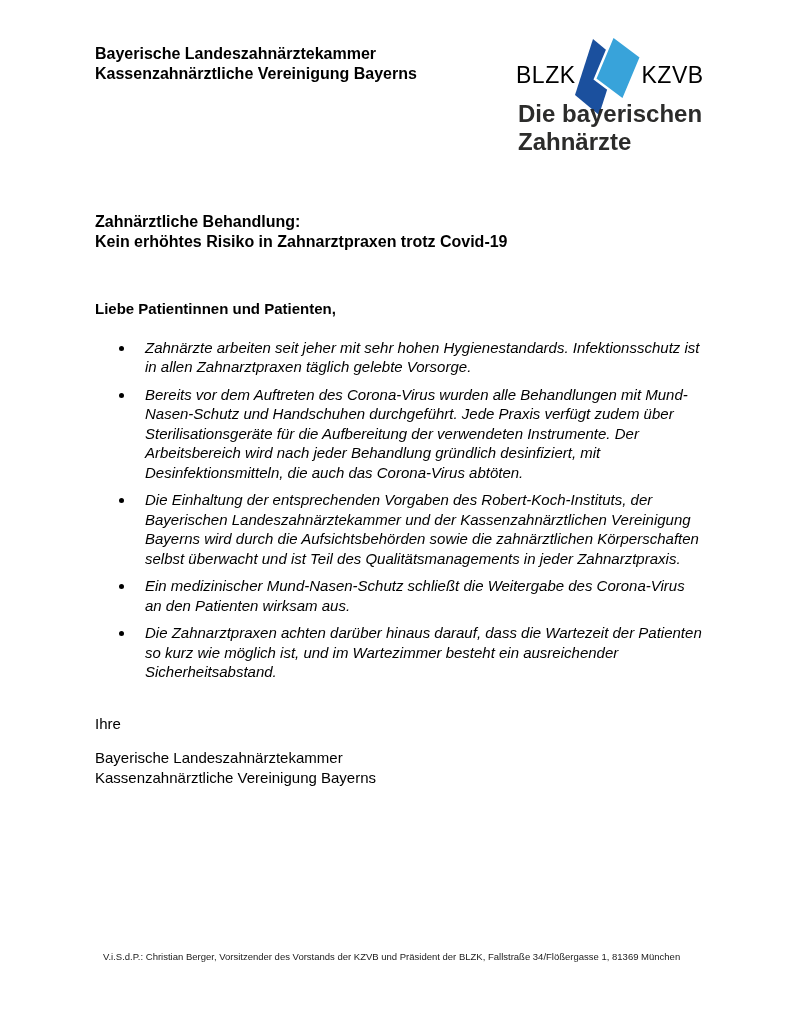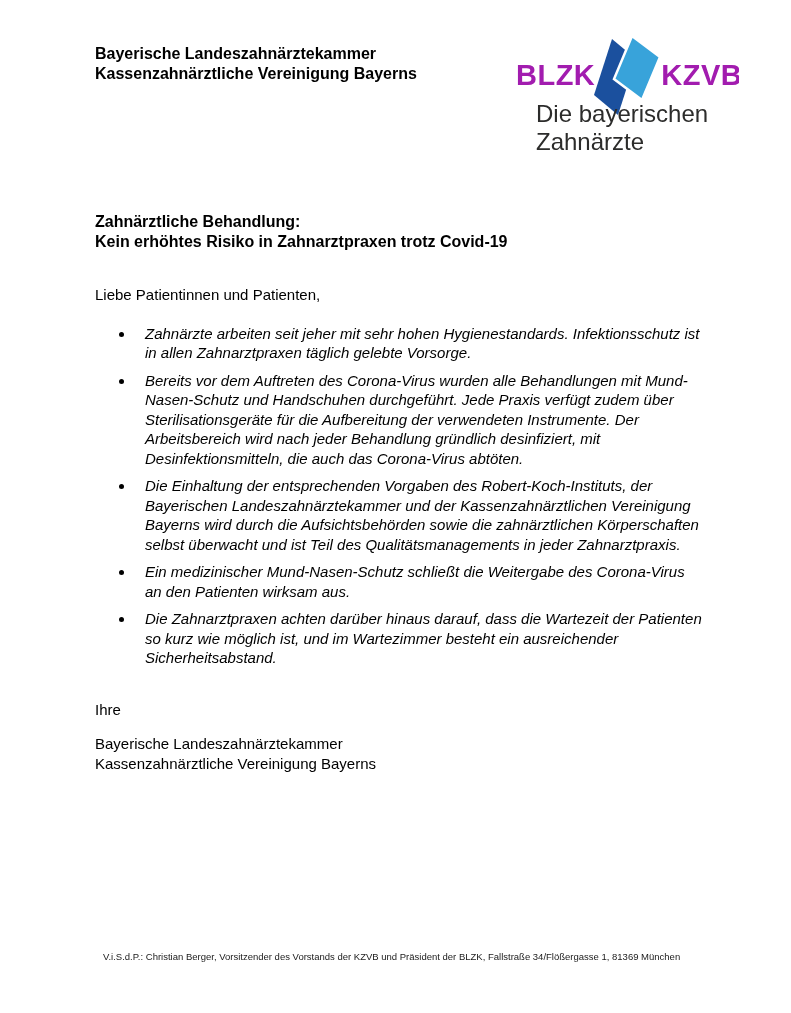--- a/index.html
+++ b/index.html
@@ -36,37 +36,36 @@
     width: 210px;
     height: 125px;
   }
   .logo-row {
     position: absolute;
     left: 0; top: 0;
     display: flex;
     align-items: flex-start;
   }
   .logo-acronym {
-    font-size: 29px;
-    color: #a21caf;
+    font-size: 23px;
+    color: #000000;
     letter-spacing: 0.5px;
     padding-top: 28px;
     line-height: 23px;
-    font-weight: bold;
   }
   .logo-mark {
     display: block;
     margin: 0 -4px;
   }
   .logo-tagline {
     position: absolute;
-    left: 20px;
+    left: 2px;
     top: 64px;
     font-size: 24px;
-    font-weight: normal;
+    font-weight: bold;
     color: #2c2c2b;
     line-height: 28px;
     white-space: nowrap;
   }
 
   
   .doc-title {
     position: absolute;
     left: 95px;
     top: 212px;
@@ -78,21 +77,21 @@
 
   
   .content {
     position: absolute;
     left: 95px;
     top: 285px;
     width: 610px;
     font-size: 15px;
     line-height: 19.5px;
   }
-  .salutation { margin: 0 0 19px 0; }
+  .salutation { margin: 14px 0 19px 0; font-weight: bold; }
   .intro { margin: 0 0 19px 0; }
 
   ul.bullet-list {
     margin: 0;
     padding: 0;
     list-style: none;
   }
   ul.bullet-list li {
     position: relative;
     padding-left: 50px;

